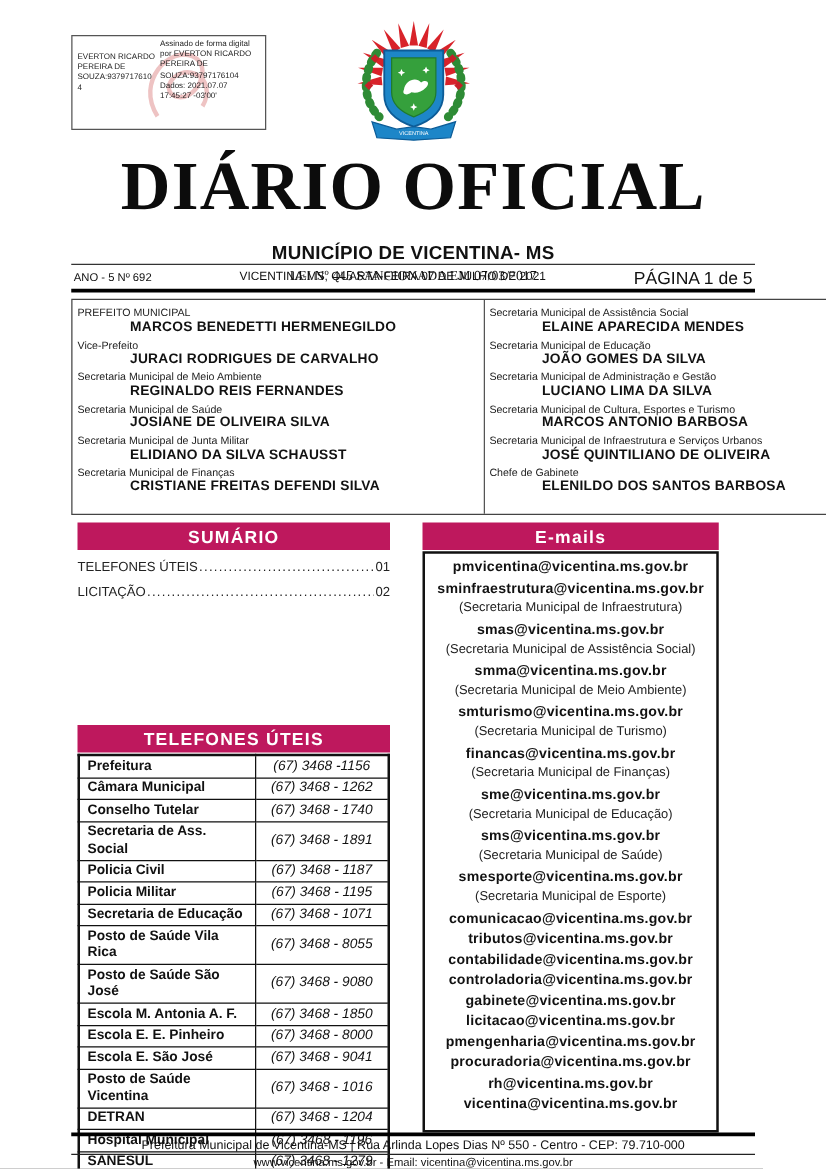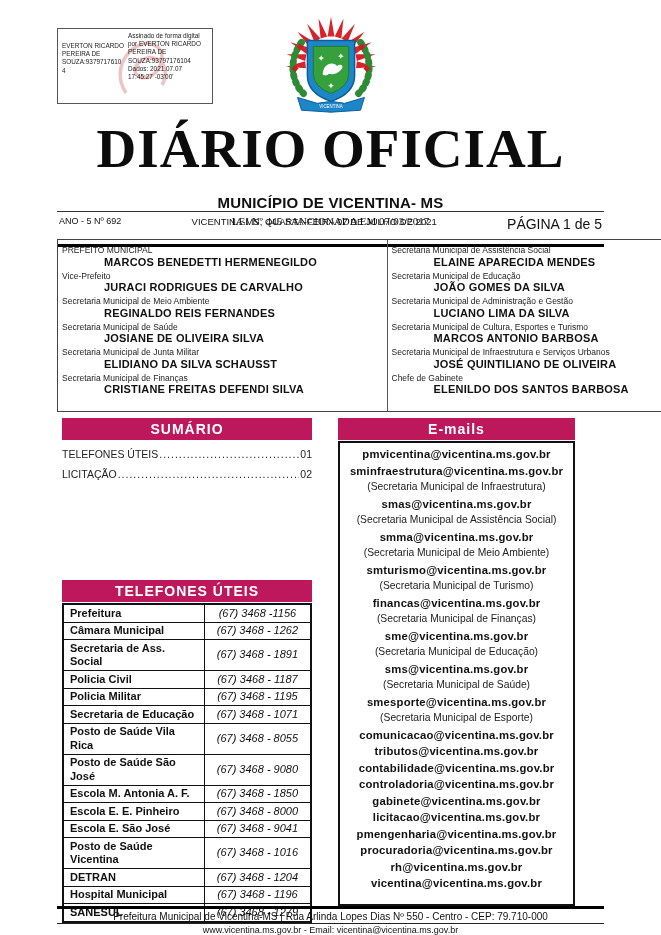--- a/index.html
+++ b/index.html
@@ -21,22 +21,22 @@
   
   .masthead{position:absolute;left:0;top:104px;width:661px;text-align:center;}
   .gazette-title{font-family:"Liberation Serif",serif;font-weight:bold;font-size:55px;
                  line-height:58px;letter-spacing:1px;color:#0c0c0c;margin:16px;}
   .muni{font-size:15px;font-weight:bold;margin-top:6px;letter-spacing:.2px;}
   .law{font-family:"Liberation Serif",serif;font-size:11px;margin-top:4px;}
 
   
   .infobar{position:absolute;left:57px;top:211px;width:547px;box-sizing:border-box;
            border-top:1px solid #333;border-bottom:3px solid #000;
-           display:flex;justify-content:space-between;
-           padding:4px 2px 4px 2px;height:36px;}
+           display:flex;align-items:center;justify-content:space-between;
+           padding:4px 2px 4px 2px;height:23px;}
   .ib-edition{font-size:9px;}
   .ib-date{font-size:9.5px;}
   .ib-page{font-size:14px;}
 
   
   .officials{position:absolute;left:57px;top:239px;width:661px;height:173px;box-sizing:border-box;
              border:1px solid #444;display:flex;}
   .off-col{width:50%;box-sizing:border-box;padding:3px 4px;}
   .off-col.first{border-right:1px solid #555;}
   .off-role{font-size:8.5px;color:#222;line-height:10.5px;margin-top:2px;}
@@ -182,20 +182,24 @@
         <tbody>
             <tr>
               <td class="ph-name">Prefeitura</td>
               <td class="ph-num">(67) 3468 -1156</td>
             </tr>
             <tr>
               <td class="ph-name">Câmara Municipal</td>
               <td class="ph-num">(67) 3468 - 1262</td>
             </tr>
             <tr>
+              <td class="ph-name">Conselho Tutelar</td>
+              <td class="ph-num">(67) 3468 - 1740</td>
+            </tr>
+            <tr>
               <td class="ph-name">Secretaria de Ass. Social</td>
               <td class="ph-num">(67) 3468 - 1891</td>
             </tr>
             <tr>
               <td class="ph-name">Policia Civil</td>
               <td class="ph-num">(67) 3468 - 1187</td>
             </tr>
             <tr>
               <td class="ph-name">Policia Militar</td>
               <td class="ph-num">(67) 3468 - 1195</td>

